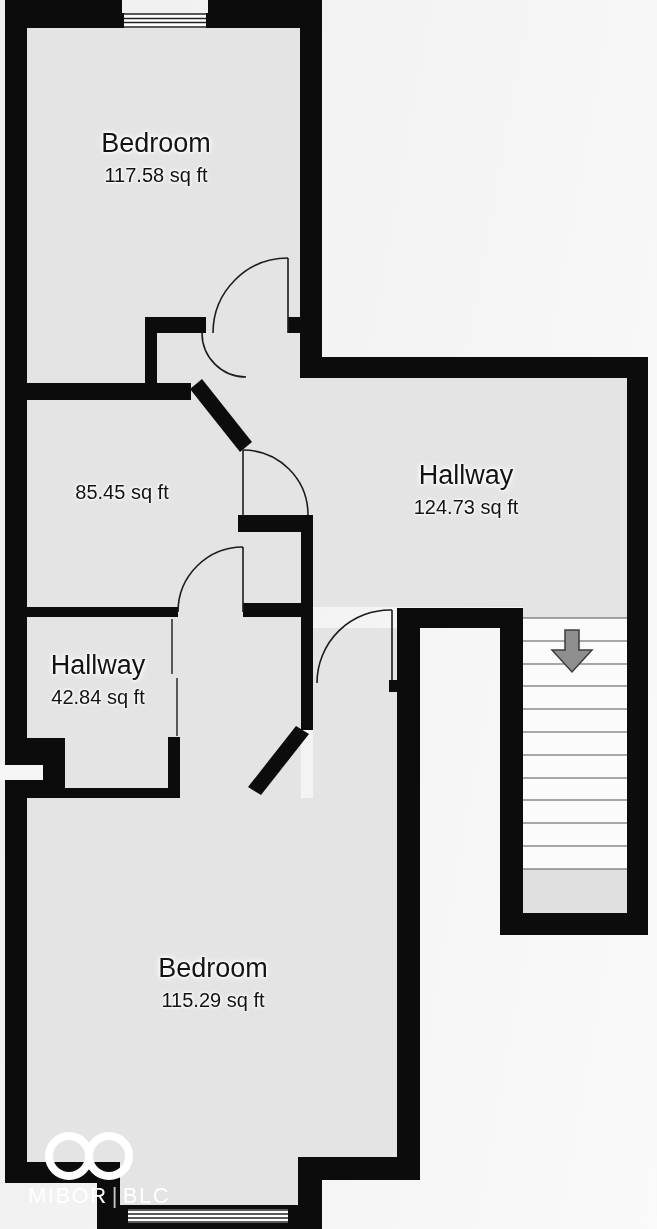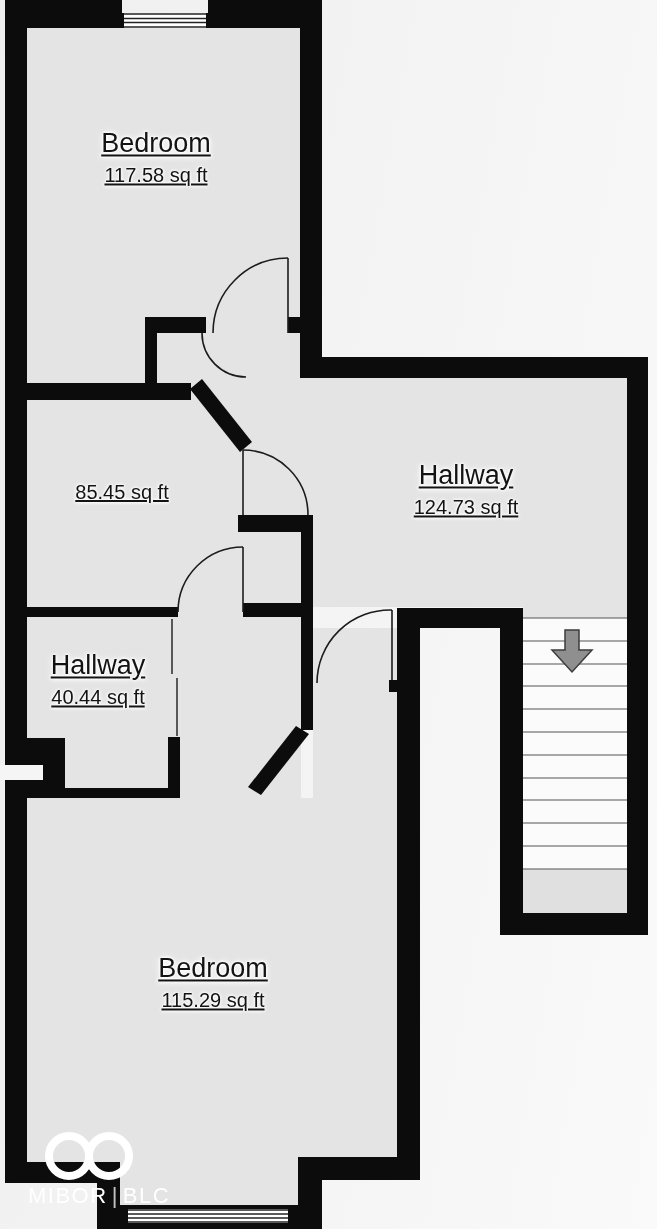--- a/index.html
+++ b/index.html
@@ -11,21 +11,20 @@
     overflow:hidden;
   }
   #plan svg{position:absolute;left:0;top:0;display:block;}
   .room-label{
     position:absolute;
     transform:translate(-50%,-50%);
     display:flex;flex-direction:column;align-items:center;
     text-align:left;white-space:nowrap;
     color:var(--label,#111);
     pointer-events:none;
-    text-decoration:underline;
   }
   .room-name{
     font-size:27px;line-height:1.15;font-weight:400;
     text-shadow:0 0 3px #fff,0 0 3px #fff,0 0 5px #fff,0 0 8px #fff;
   }
   .room-area{
     font-size:20px;margin-top:5px;
     text-shadow:0 0 3px #fff,0 0 3px #fff,0 0 5px #fff;
   }
 </style>
@@ -165,20 +164,20 @@
   </div>
   <div class="room-label" style="left:122px;top:490px;">
     <span class="room-area">85.45 sq ft</span>
   </div>
   <div class="room-label" style="left:466px;top:490px;">
     <span class="room-name">Hallway</span>
     <span class="room-area">124.73 sq ft</span>
   </div>
   <div class="room-label" style="left:98px;top:680px;">
     <span class="room-name">Hallway</span>
-    <span class="room-area">40.44 sq ft</span>
+    <span class="room-area">42.84 sq ft</span>
   </div>
   <div class="room-label" style="left:213px;top:983px;">
     <span class="room-name">Bedroom</span>
     <span class="room-area">115.29 sq ft</span>
   </div>
 
 </div>
 
 </body></html>

